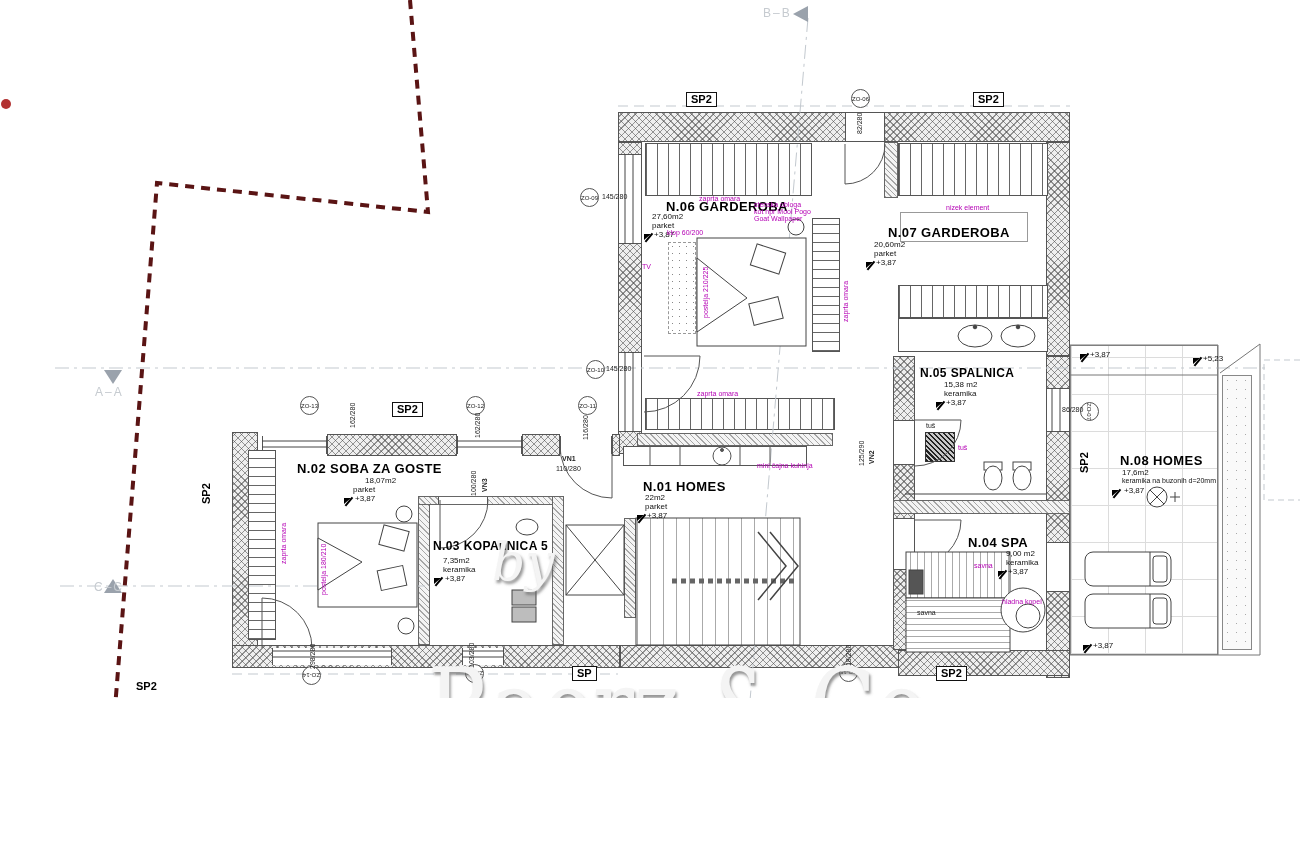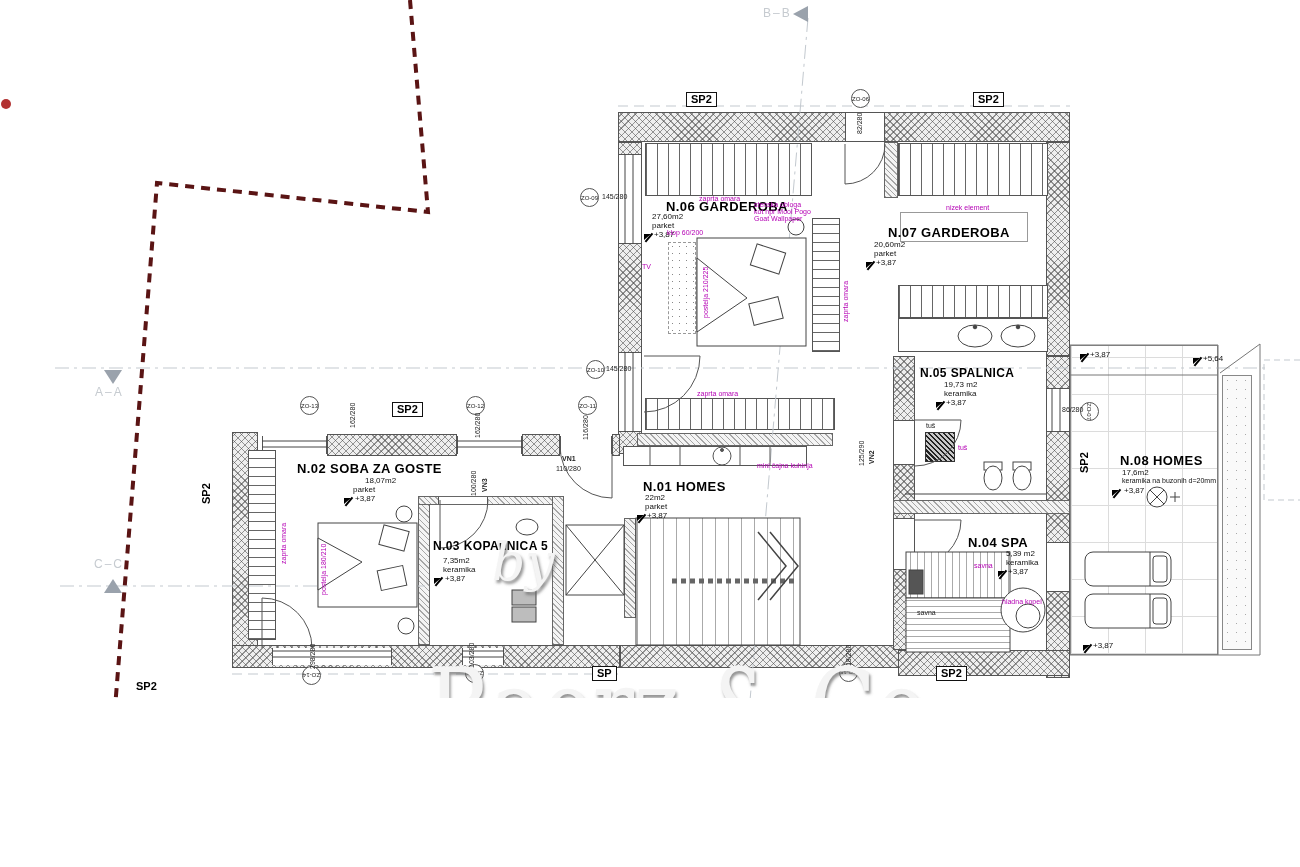--- a/index.html
+++ b/index.html
@@ -268,36 +268,36 @@
   </svg>
 
   <svg class="z5" width="1300" height="867" viewBox="0 0 1300 867">
     <circle cx="6" cy="104" r="5" fill="#b23232"></circle>
     <path d="M410,0 L428,212 L157,183 L103,858 L1300,831" fill="none" stroke="#5a1414" stroke-width="4" stroke-dasharray="9 7"></path>
   </svg>
 
   <div class="abs mark z4" style="left:763px;top:6px">B–B</div>
   <div class="abs mark z4" style="left:690px;top:793px">B–B</div>
   <div class="abs mark z4" style="left:95px;top:385px">A–A</div>
-  <div class="abs mark z4" style="left:94px;top:557px">C–C</div>
+  <div class="abs mark z4" style="left:94px;top:580px">C–C</div>
 
   <div class="abs rname z4" style="left:666px;top:199px">N.06 GARDEROBA</div>
   <div class="abs sub z4" style="left:652px;top:212px">27,60m2</div>
   <div class="abs sub z4" style="left:652px;top:221px">parket</div>
   <div class="abs sub z4" style="left:654px;top:230px">+3,87</div>
   <span class="abs flag z4" style="left:644px;top:233px"></span>
 
   <div class="abs rname z4" style="left:888px;top:225px">N.07 GARDEROBA</div>
   <div class="abs sub z4" style="left:874px;top:240px">20,60m2</div>
   <div class="abs sub z4" style="left:874px;top:249px">parket</div>
   <div class="abs sub z4" style="left:876px;top:258px">+3,87</div>
   <span class="abs flag z4" style="left:866px;top:261px"></span>
 
   <div class="abs rname z4" style="left:920px;top:366px;font-size:12px">N.05 SPALNICA</div>
-  <div class="abs sub z4" style="left:944px;top:380px">19,73 m2</div>
+  <div class="abs sub z4" style="left:944px;top:380px">15,38 m2</div>
   <div class="abs sub z4" style="left:944px;top:389px">keramika</div>
   <div class="abs sub z4" style="left:946px;top:398px">+3,87</div>
   <span class="abs flag z4" style="left:936px;top:401px"></span>
 
   <div class="abs rname z4" style="left:643px;top:479px">N.01 HOMES</div>
   <div class="abs sub z4" style="left:645px;top:493px">22m2</div>
   <div class="abs sub z4" style="left:645px;top:502px">parket</div>
   <div class="abs sub z4" style="left:647px;top:511px">+3,87</div>
   <span class="abs flag z4" style="left:637px;top:514px"></span>
 
@@ -307,34 +307,34 @@
   <div class="abs sub z4" style="left:355px;top:494px">+3,87</div>
   <span class="abs flag z4" style="left:344px;top:497px"></span>
 
   <div class="abs rname z4" style="left:433px;top:539px;font-size:12px">N.03 KOPALNICA 5</div>
   <div class="abs sub z4" style="left:443px;top:556px">7,35m2</div>
   <div class="abs sub z4" style="left:443px;top:565px">keramika</div>
   <div class="abs sub z4" style="left:445px;top:574px">+3,87</div>
   <span class="abs flag z4" style="left:434px;top:577px"></span>
 
   <div class="abs rname z4" style="left:968px;top:535px">N.04 SPA</div>
-  <div class="abs sub z4" style="left:1006px;top:549px">5,39 m2</div>
+  <div class="abs sub z4" style="left:1006px;top:549px">9,00 m2</div>
   <div class="abs sub z4" style="left:1006px;top:558px">keramika</div>
   <div class="abs sub z4" style="left:1008px;top:567px">+3,87</div>
   <span class="abs flag z4" style="left:998px;top:570px"></span>
 
   <div class="abs rname z4" style="left:1120px;top:453px">N.08 HOMES</div>
   <div class="abs sub z4" style="left:1122px;top:468px">17,6m2</div>
   <div class="abs sub z4" style="left:1122px;top:477px;font-size:7px">keramika na buzonih d=20mm</div>
   <div class="abs sub z4" style="left:1124px;top:486px">+3,87</div>
   <span class="abs flag z4" style="left:1112px;top:489px"></span>
 
   <div class="abs sub z4" style="left:1090px;top:350px">+3,87</div>
   <span class="abs flag z4" style="left:1080px;top:353px"></span>
-  <div class="abs sub z4" style="left:1203px;top:354px">+5,64</div>
+  <div class="abs sub z4" style="left:1203px;top:354px">+5,23</div>
   <span class="abs flag z4" style="left:1193px;top:357px"></span>
   <div class="abs sub z4" style="left:1093px;top:641px">+3,87</div>
   <span class="abs flag z4" style="left:1083px;top:644px"></span>
 
   <div class="abs note z4" style="left:699px;top:195px">zaprta omara</div>
   <div class="abs note z4" style="left:754px;top:201px">stenska obloga</div>
   <div class="abs note z4" style="left:754px;top:208px">kot npr Mool Pogo</div>
   <div class="abs note z4" style="left:754px;top:215px">Goat Wallpaper</div>
   <div class="abs note z4" style="left:667px;top:229px">klop 60/200</div>
   <div class="abs note z4" style="left:642px;top:263px">TV</div>
@@ -385,21 +385,21 @@
   <div class="abs tiny z4" style="left:556px;top:465px">110/280</div>
   <div class="abs tiny vert z4" style="left:481px;top:470px;height:22px;font-weight:700">VN3</div>
   <div class="abs tiny vert z4" style="left:470px;top:468px;height:28px">100/280</div>
   <div class="abs tiny vert z4" style="left:868px;top:442px;height:22px;font-weight:700">VN2</div>
   <div class="abs tiny vert z4" style="left:858px;top:438px;height:28px">125/290</div>
 
   <div class="abs boxlab z4" style="left:686px;top:92px">SP2</div>
   <div class="abs boxlab z4" style="left:973px;top:92px">SP2</div>
   <div class="abs boxlab z4" style="left:392px;top:402px">SP2</div>
   <div class="abs boxlab z4" style="left:936px;top:666px">SP2</div>
-  <div class="abs boxlab z4" style="left:592px;top:666px">SP</div>
+  <div class="abs boxlab z4" style="left:572px;top:666px">SP</div>
   <div class="abs plain vert z4" style="left:200px;top:468px;height:36px">SP2</div>
   <div class="abs plain vert z4" style="left:1078px;top:437px;height:36px">SP2</div>
   <div class="abs plain z4" style="left:136px;top:680px">SP2</div>
 
   <div class="abs wm z7" style="left:492px;top:532px;font-size:52px;font-style:italic">by</div>
   <div class="abs wm z7" style="left:428px;top:645px;font-size:110px;transform:scaleX(.78);transform-origin:left top">Baerz &amp; Co</div>
   <div class="abs wm-rule z7" style="left:434px;top:754px;width:438px;height:3px"></div>
   <div class="abs wm z7" style="left:434px;top:766px;font-size:42px;letter-spacing:12px;word-spacing:18px">LUXURY HOMES</div>
   <div class="abs wm-rule z7" style="left:434px;top:826px;width:438px;height:3px"></div>
 

